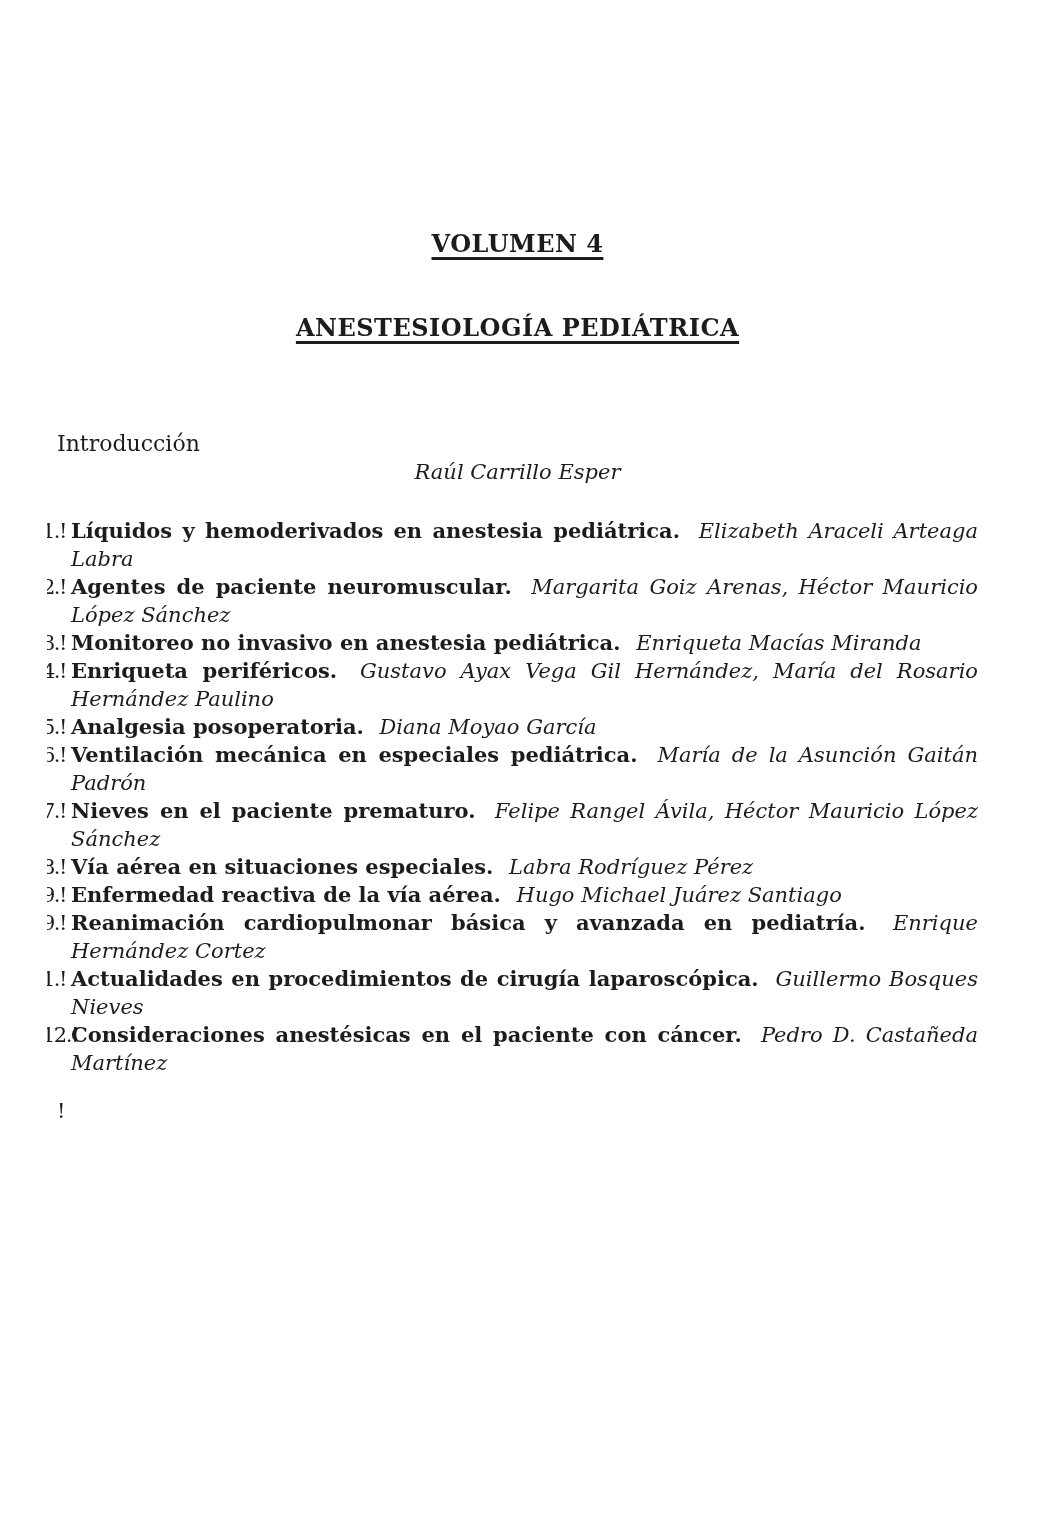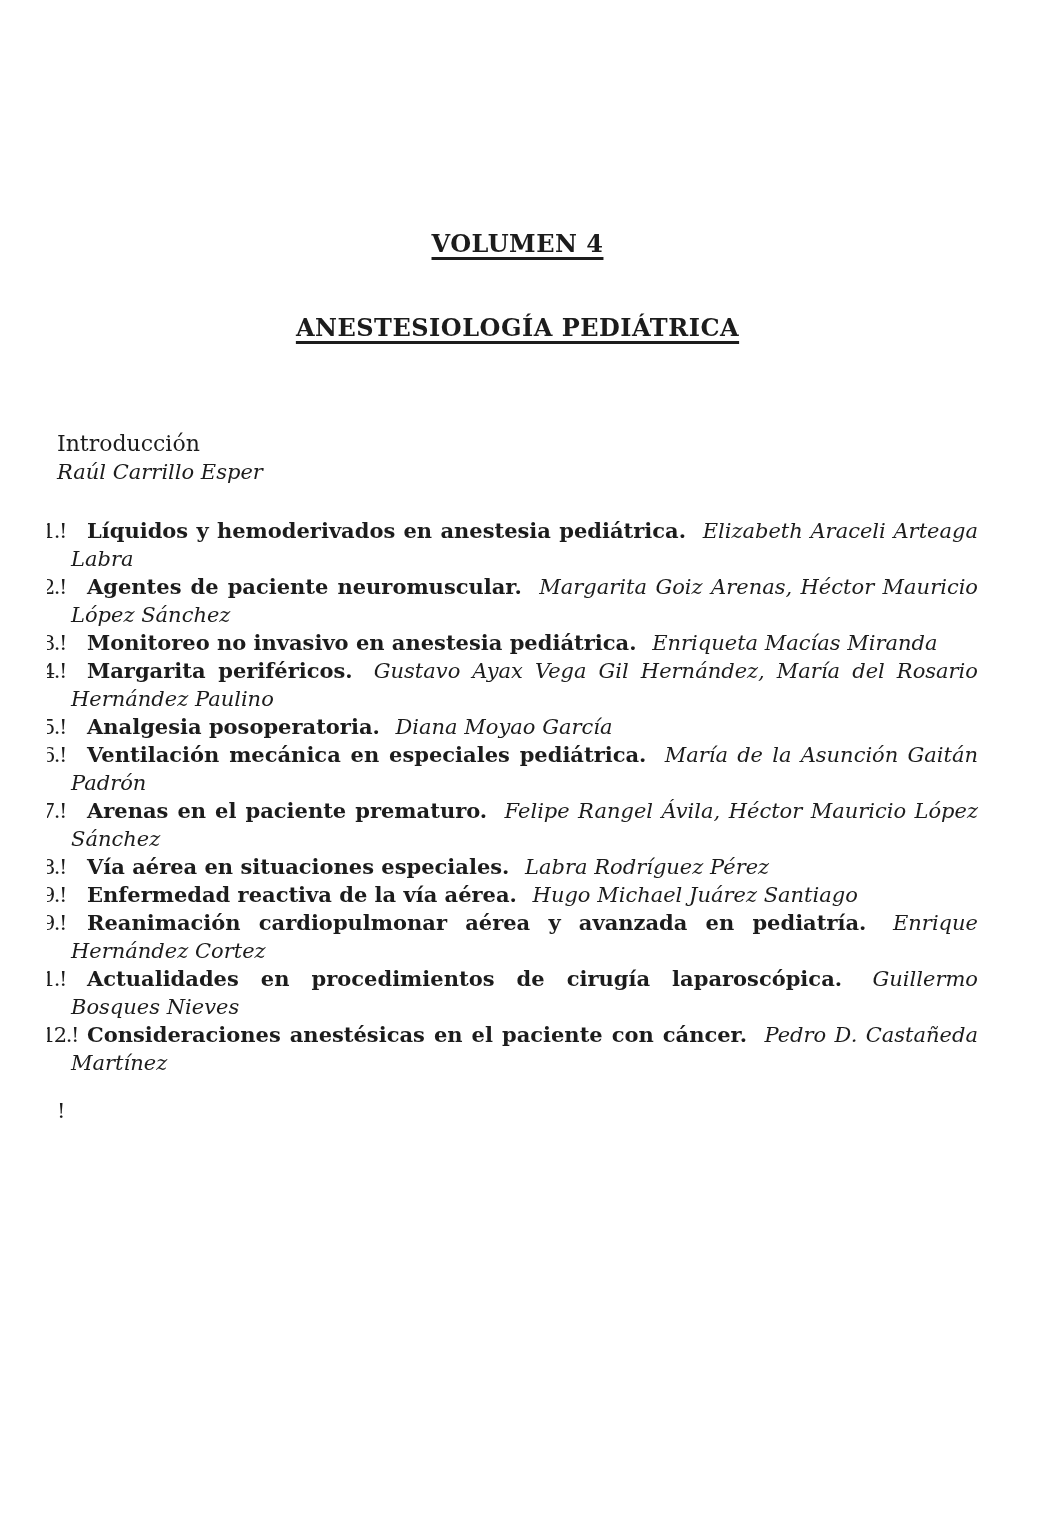--- a/index.html
+++ b/index.html
@@ -32,21 +32,21 @@
   .subject-title { margin-top: 52px; }
   .intro {
     margin-top: 86px;
     font-size: 21px;
     line-height: 28px;
   }
   .intro-heading {
     font-weight: normal;
     font-size: 22px;
   }
-  .intro-author { font-style: italic; }
+  .intro-author { font-style: italic; text-align: center; }
   .toc {
     list-style: none;
     margin: 31px 0 0 0;
     padding: 0;
     font-size: 21px;
     line-height: 28px;
   }
   .toc-item {
     position: relative;
     padding-left: 14px;
@@ -61,21 +61,20 @@
     letter-spacing: -1.5px;
     font-weight: normal;
   }
   .marker .mi {
     display: inline-block;
     margin-left: -5px; 
   }
   .chapter-title {
     font-weight: bold;
     margin-right: 9px;
-    margin-left: 16px;
   }
   .chapter-authors { font-style: italic; }
   .trailing-mark {
     margin-top: 20px;
     font-size: 21px;
     line-height: 28px;
   }
 </style>
 </head>
 <body>
@@ -91,33 +90,33 @@
     <div class="intro-author">Raúl Carrillo Esper</div>
   </div>
 
   <ol class="toc">
   <li class="toc-item"><span class="marker"><span class="mi">1.!</span></span><span class="chapter-title">Líquidos y hemoderivados en anestesia pediátrica.</span> <span class="chapter-authors">Elizabeth Araceli Arteaga Labra</span></li>
 
   <li class="toc-item"><span class="marker"><span class="mi">2.!</span></span><span class="chapter-title">Agentes de paciente neuromuscular.</span> <span class="chapter-authors">Margarita Goiz Arenas, Héctor Mauricio López Sánchez</span></li>
 
   <li class="toc-item"><span class="marker"><span class="mi">3.!</span></span><span class="chapter-title">Monitoreo no invasivo en anestesia pediátrica.</span> <span class="chapter-authors">Enriqueta Macías Miranda</span></li>
 
-  <li class="toc-item"><span class="marker"><span class="mi">4.!</span></span><span class="chapter-title">Margarita periféricos.</span> <span class="chapter-authors">Gustavo Ayax Vega Gil Hernández, María del Rosario Hernández Paulino</span></li>
+  <li class="toc-item"><span class="marker"><span class="mi">4.!</span></span><span class="chapter-title">Enriqueta periféricos.</span> <span class="chapter-authors">Gustavo Ayax Vega Gil Hernández, María del Rosario Hernández Paulino</span></li>
 
   <li class="toc-item"><span class="marker"><span class="mi">5.!</span></span><span class="chapter-title">Analgesia posoperatoria.</span> <span class="chapter-authors">Diana Moyao García</span></li>
 
   <li class="toc-item"><span class="marker"><span class="mi">6.!</span></span><span class="chapter-title">Ventilación mecánica en especiales pediátrica.</span> <span class="chapter-authors">María de la Asunción Gaitán Padrón</span></li>
 
-  <li class="toc-item"><span class="marker"><span class="mi">7.!</span></span><span class="chapter-title">Arenas en el paciente prematuro.</span> <span class="chapter-authors">Felipe Rangel Ávila, Héctor Mauricio López Sánchez</span></li>
+  <li class="toc-item"><span class="marker"><span class="mi">7.!</span></span><span class="chapter-title">Nieves en el paciente prematuro.</span> <span class="chapter-authors">Felipe Rangel Ávila, Héctor Mauricio López Sánchez</span></li>
 
   <li class="toc-item"><span class="marker"><span class="mi">8.!</span></span><span class="chapter-title">Vía aérea en situaciones especiales.</span> <span class="chapter-authors">Labra Rodríguez Pérez</span></li>
 
   <li class="toc-item"><span class="marker"><span class="mi">9.!</span></span><span class="chapter-title">Enfermedad reactiva de la vía aérea.</span> <span class="chapter-authors">Hugo Michael Juárez Santiago</span></li>
 
-  <li class="toc-item"><span class="marker"><span class="mi">9.!</span></span><span class="chapter-title">Reanimación cardiopulmonar aérea y avanzada en pediatría.</span> <span class="chapter-authors">Enrique Hernández Cortez</span></li>
+  <li class="toc-item"><span class="marker"><span class="mi">9.!</span></span><span class="chapter-title">Reanimación cardiopulmonar básica y avanzada en pediatría.</span> <span class="chapter-authors">Enrique Hernández Cortez</span></li>
 
   <li class="toc-item"><span class="marker"><span class="mi">1.!</span></span><span class="chapter-title">Actualidades en procedimientos de cirugía laparoscópica.</span> <span class="chapter-authors">Guillermo Bosques Nieves</span></li>
 
   <li class="toc-item"><span class="marker"><span class="mi">12.!</span></span><span class="chapter-title">Consideraciones anestésicas en el paciente con cáncer.</span> <span class="chapter-authors">Pedro D. Castañeda Martínez</span></li>
 </ol>
 
   <div class="trailing-mark">!</div>
 
 </div>
 

